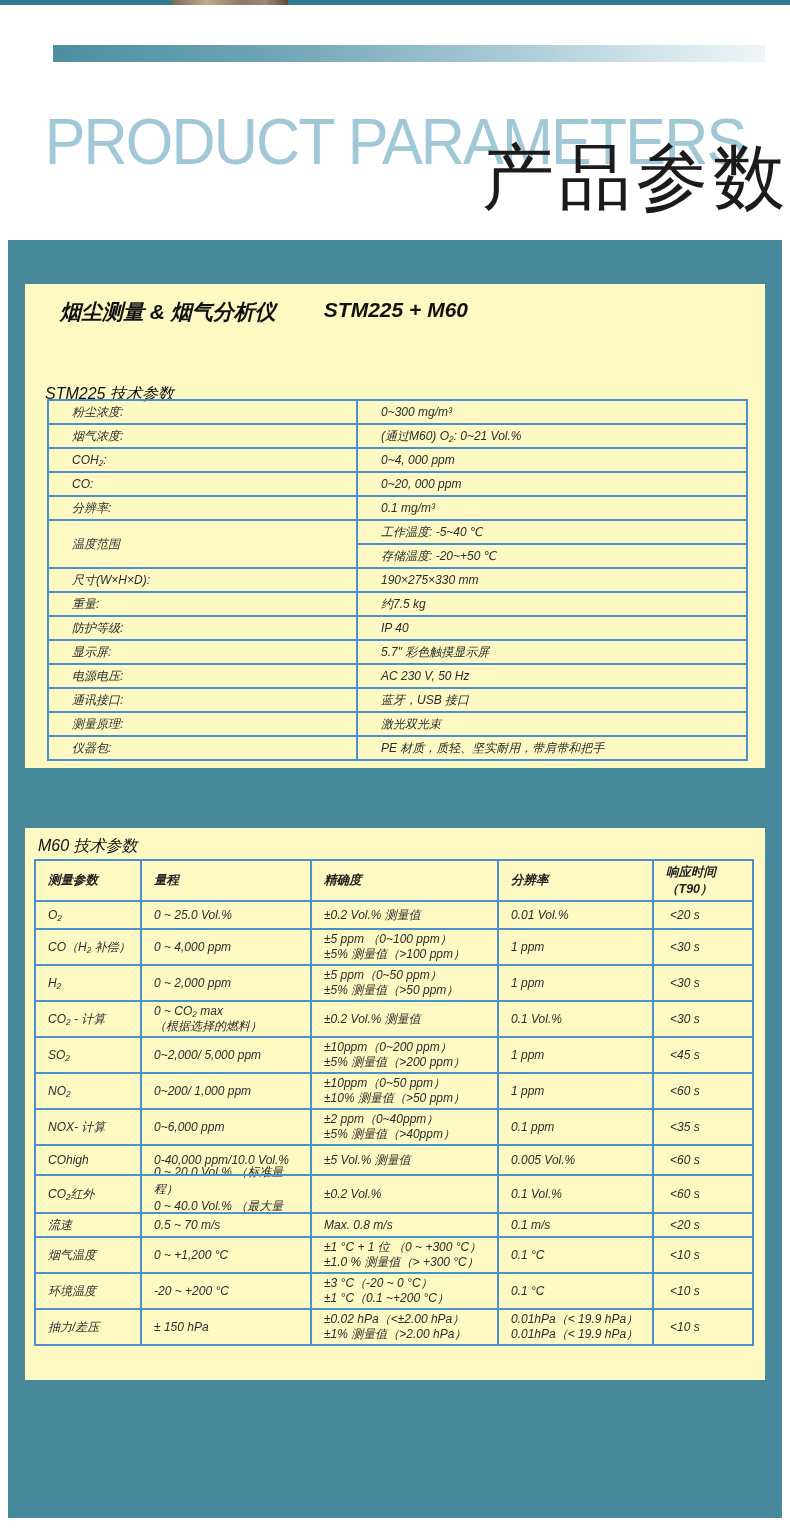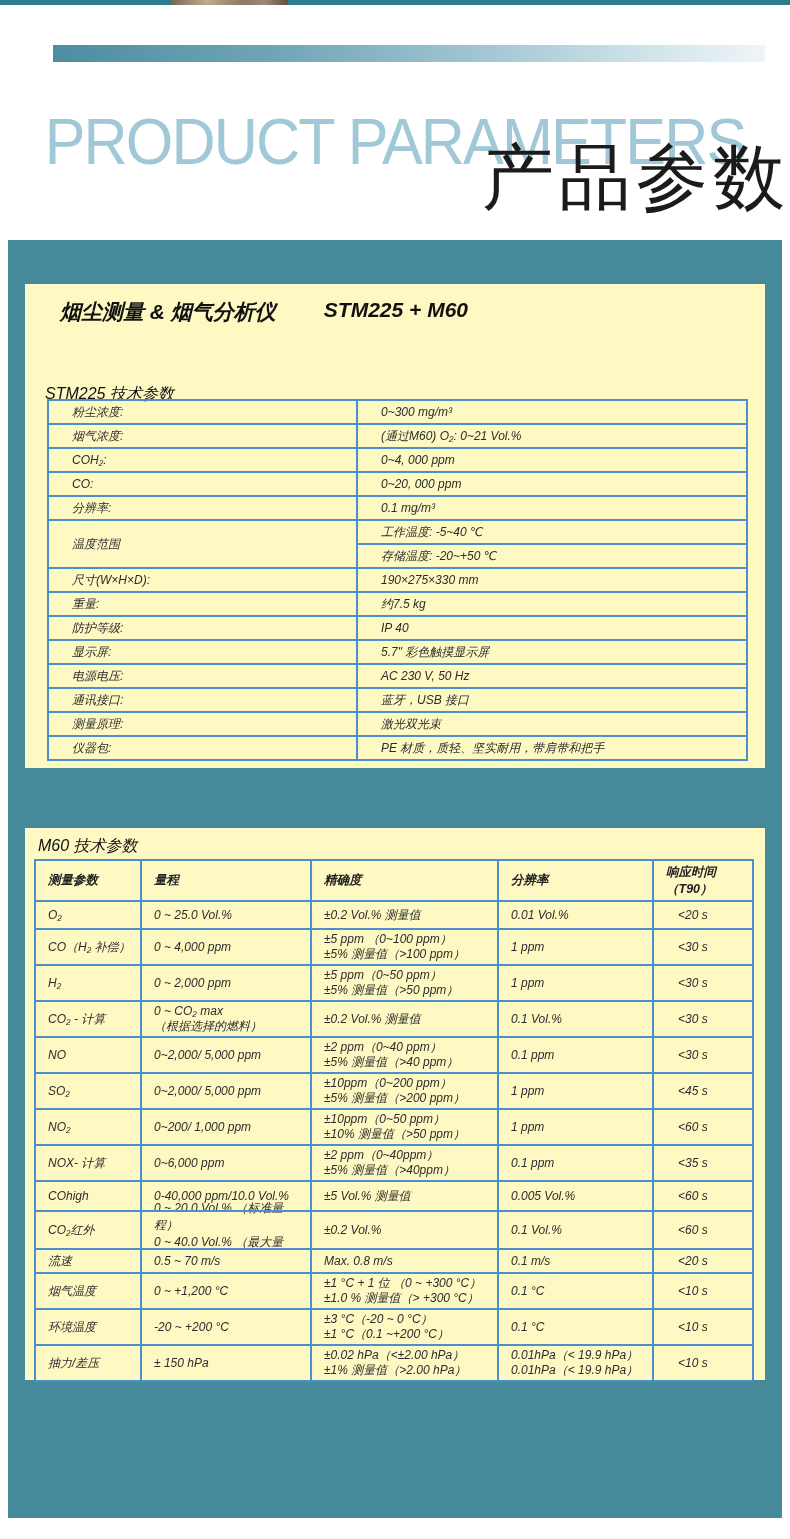--- a/index.html
+++ b/index.html
@@ -39,21 +39,21 @@
     vertical-align:middle;text-align:left;overflow:hidden;}
 
   #table1{position:absolute;left:22px;top:115px;width:699px;}
   #table1 tr{height:24px;}
   #table1 td{padding-left:23px;}
   #table1 col.c1{width:309px;} #table1 col.c2{width:390px;}
 
   #table2{position:absolute;left:9px;top:31px;width:718px;}
   #table2 th{font-size:12.5px;font-weight:700;padding-left:12px;height:41px;color:#222;}
   #table2 td{padding:2px 4px 2px 12px;line-height:15px;}
-  #table2 td.t90-cell{padding-left:24px;}
+  #table2 td.t90-cell{padding-left:16px;}
   #table2 col.c1{width:106px;} #table2 col.c2{width:170px;} #table2 col.c3{width:187px;}
   #table2 col.c4{width:155px;} #table2 col.c5{width:100px;}
 
   td.overflow-cell{position:relative;overflow:visible;margin-left:29px;}
   .overflow-text{position:absolute;left:12px;top:-12px;width:165px;line-height:17px;
     font-size:12px;color:var(--cell);white-space:nowrap;}
   .hline{position:absolute;left:-2px;right:-2px;height:2px;background:var(--border);display:block;}
   .hline.top{top:-2px;} .hline.bot{bottom:-2px;}
 </style>
 </head>
@@ -215,34 +215,20 @@
                 <div>（根据选择的燃料）</div>
               </td>
               <td>
                 <div>±0.2 Vol.% 测量值</div>
               </td>
               <td>
                 <div>0.1 Vol.%</div>
               </td>
               <td class="t90-cell">&lt;30 s</td>
             </tr>
-            <tr style="height: 36px;">
-              <td>NO</td>
-              <td>
-                <div>0~2,000/ 5,000 ppm</div>
-              </td>
-              <td>
-                <div>±2 ppm（0~40 ppm）</div>
-                <div>±5% 测量值（&gt;40 ppm）</div>
-              </td>
-              <td>
-                <div>0.1 ppm</div>
-              </td>
-              <td class="t90-cell">&lt;30 s</td>
-            </tr>
             <tr style="height: 36px; margin-left: 44px;">
               <td>SO₂</td>
               <td>
                 <div>0~2,000/ 5,000 ppm</div>
               </td>
               <td>
                 <div>±10ppm（0~200 ppm）</div>
                 <div>±5% 测量值（&gt;200 ppm）</div>
               </td>
               <td>

